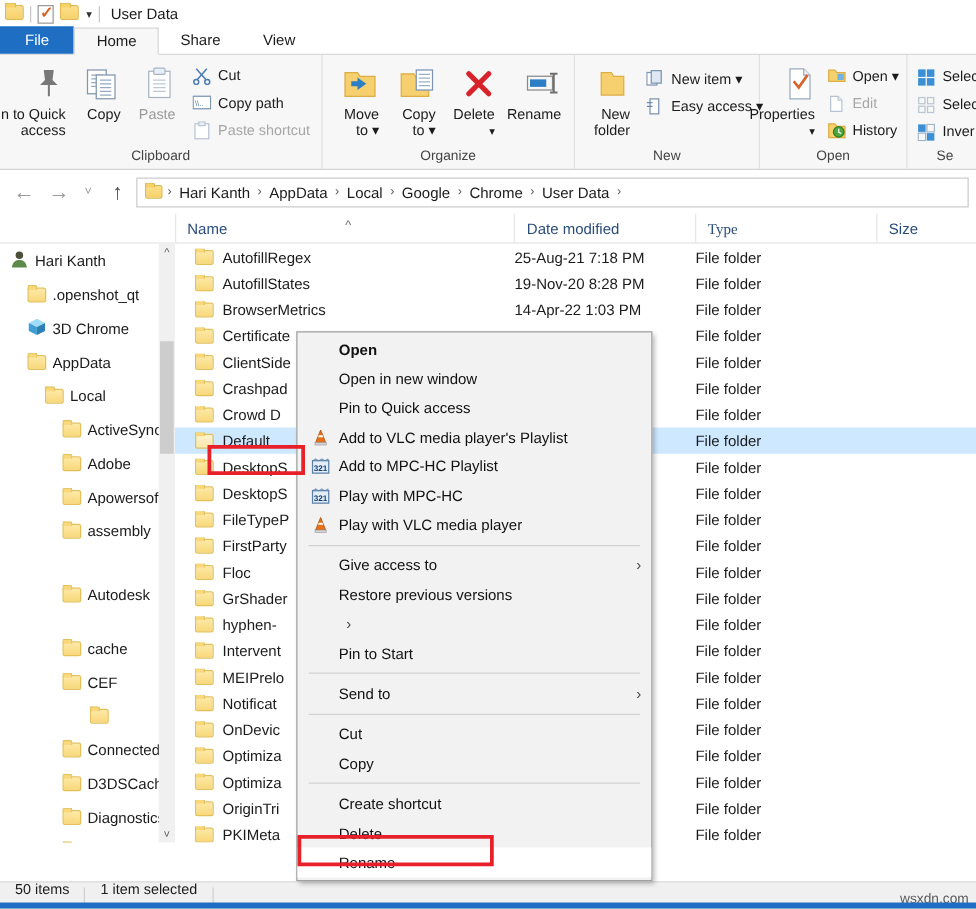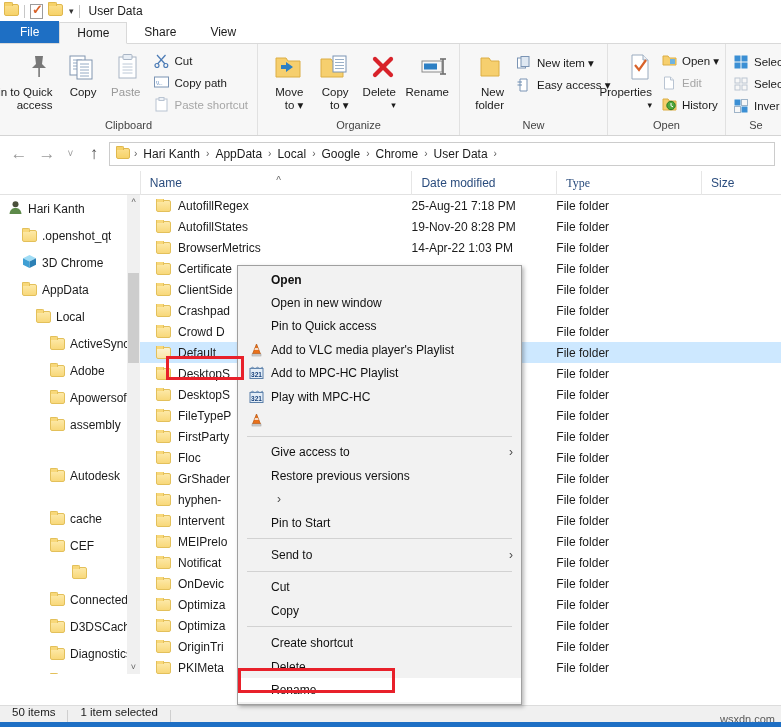--- a/index.html
+++ b/index.html
@@ -932,20 +932,21 @@
         <span class="mi-txt">Play with MPC-HC</span>
       </div>
       <div class="mi">
         <span class="mi-ico">
           <svg width="15" height="14" viewBox="0 0 15 14">
             <path d="M7.5 1 L11.5 11 H3.5 Z" fill="#e8701a" stroke="#b4530d" stroke-width="0.7"></path>
             <path d="M6 5.2 h3 l0.6 1.6 h-4.2 Z" fill="#fff"></path>
             <rect x="3" y="11" width="9" height="2" fill="#d4d4d4" stroke="#999" stroke-width="0.5"></rect>
           </svg>
         </span>
+        <span class="mi-txt">Play with VLC media player</span>
       </div>
       <div class="msep"></div>
       <div class="mi">
         <span class="mi-ico"></span>
         <span class="mi-txt">Give access to</span>
         <span class="mi-arrow">›</span>
       </div>
       <div class="mi">
         <span class="mi-ico"></span>
         <span class="mi-txt">Restore previous versions</span>

